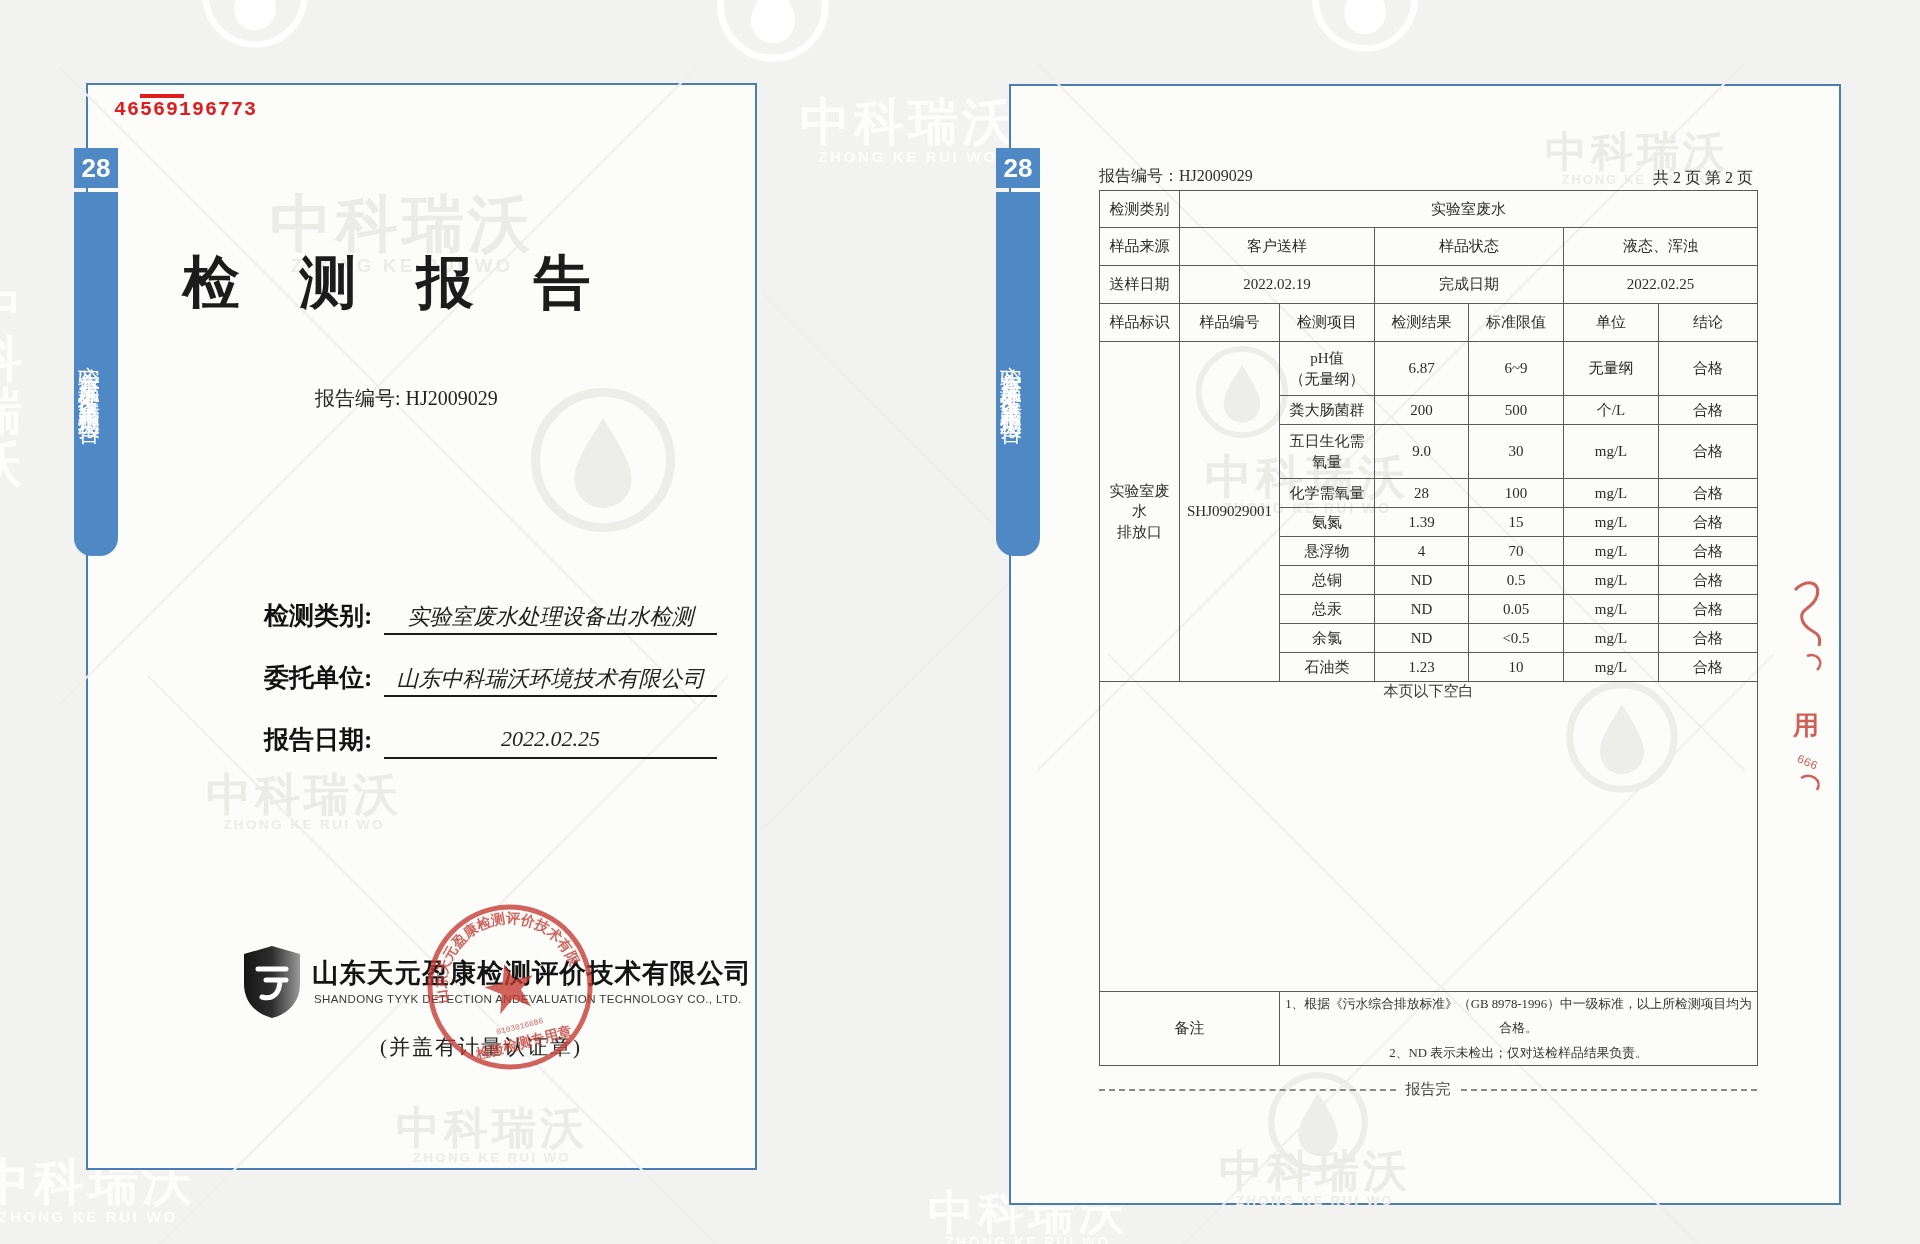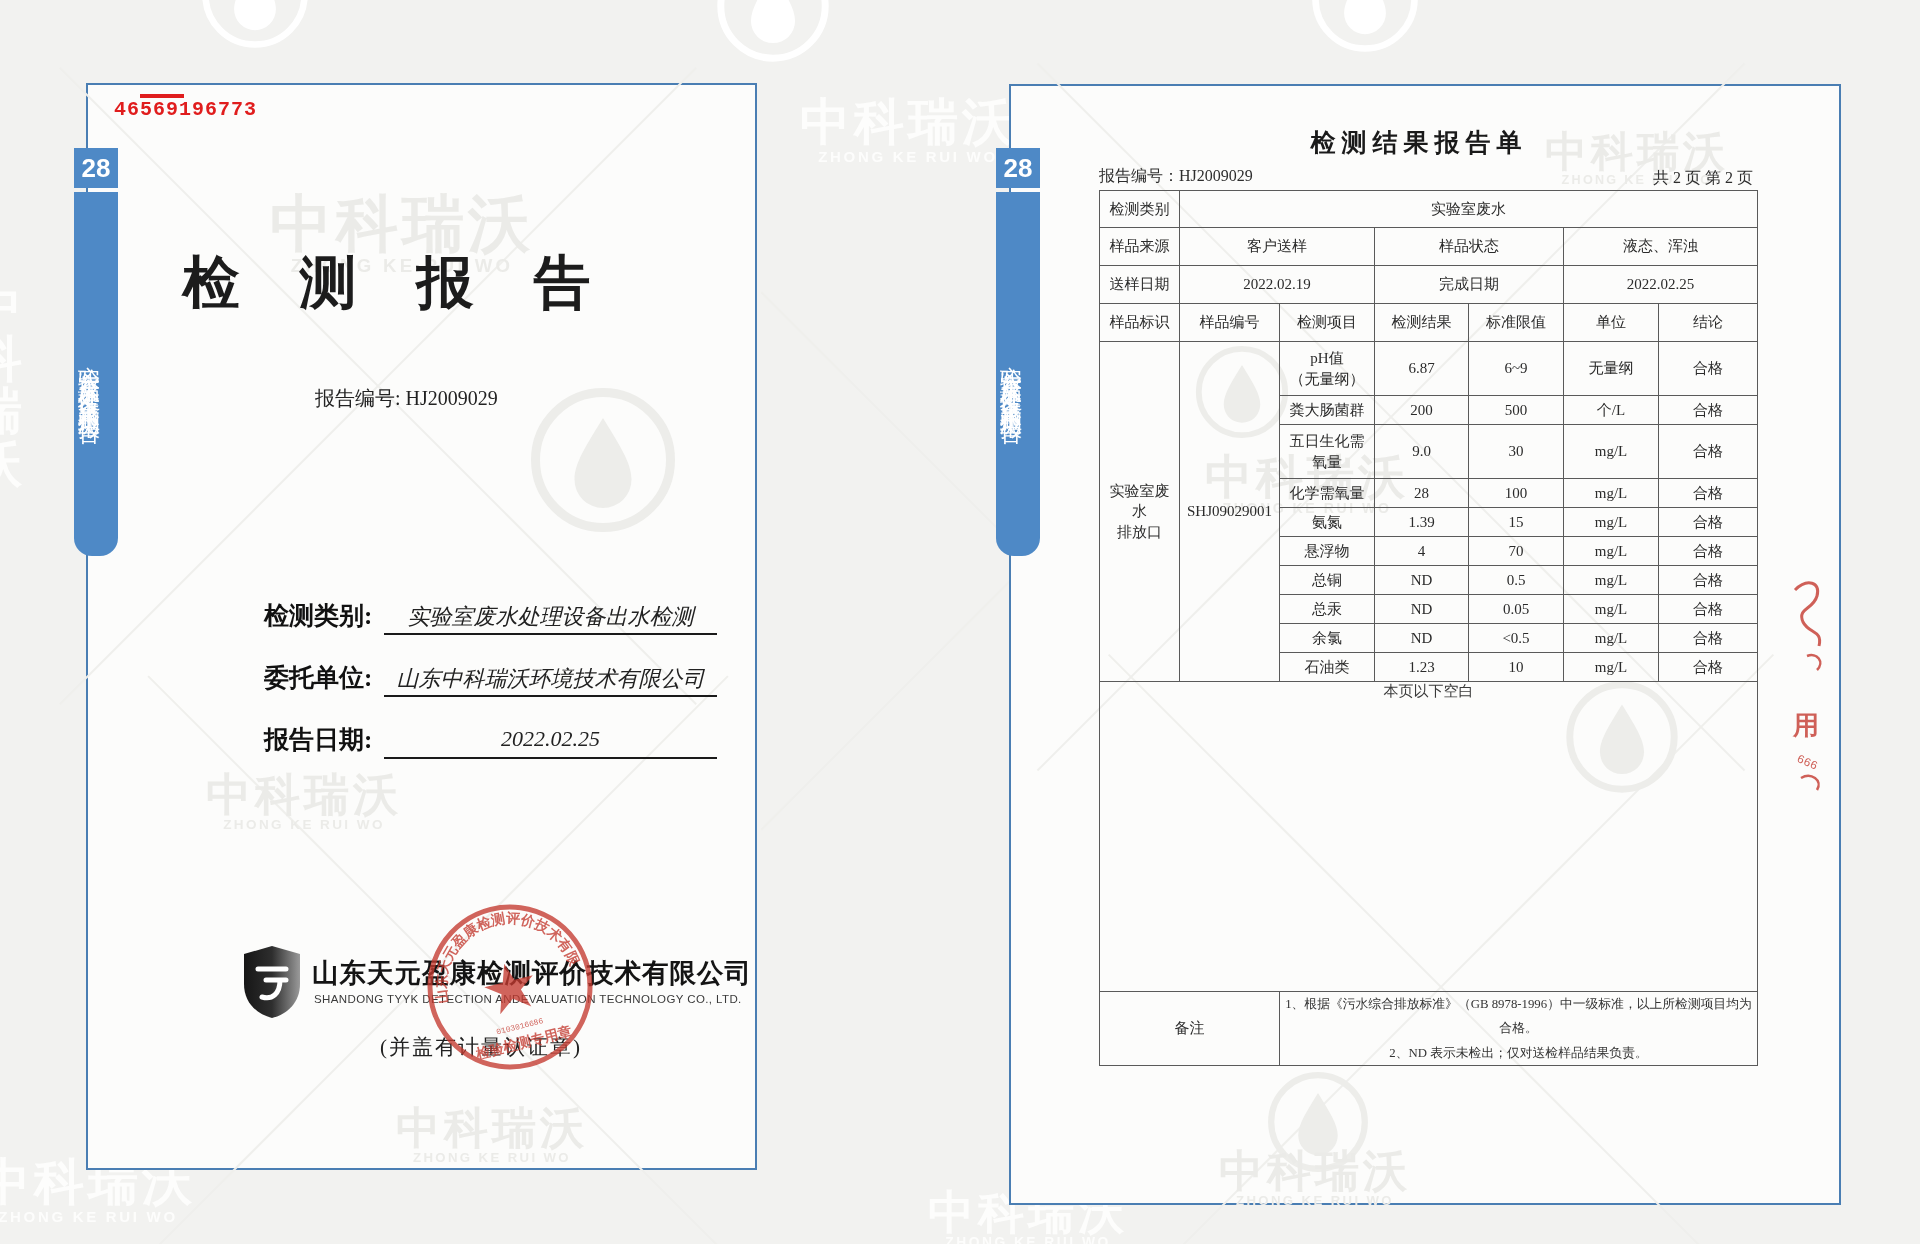--- a/index.html
+++ b/index.html
@@ -215,21 +215,20 @@
           <circle cx="50" cy="50" r="45" fill="none" stroke="#ededea" stroke-width="6"></circle>
           <path d="M50 22 C39 40 31 52 31 63 a19 19 0 0 0 38 0 C69 52 61 40 50 22 Z" fill="#ededea"></path>
         </svg>
       <div class="wmtext wm-grey" style="left:208px;top:1062px;font-size:44px;">
         <div>中科瑞沃</div>
         <div class="wm-en">ZHONG KE RUI WO</div>
       </div>
     </div>
 
     <div class="layer">
-      <div class="sheet-title">检测结果报告单</div>
       <div class="sheet-no">报告编号：HJ2009029</div>
       <div class="sheet-pages">共 2 页  第 2 页</div>
 
       <table class="results">
         <colgroup>
           <col style="width:80px">
             <col style="width:100px">
             <col style="width:95px">
           <col style="width:94px">
             <col style="width:95px">
@@ -343,20 +342,25 @@
         <tr style="height:68px">
           <td colspan="2">备注</td>
           <td colspan="5" class="remark-body">
             <div>1、根据《污水综合排放标准》（GB 8978-1996）中一级标准，以上所检测项目均为合格。</div>
             <div>2、ND 表示未检出；仅对送检样品结果负责。</div>
           </td>
         </tr>
       </tbody>
         </table>
 
+      <div class="end-line">
+        <span class="dash"></span>
+        <span>报告完</span>
+        <span class="dash"></span>
+      </div>
 
       <svg class="abs" style="left:776px;top:486px;opacity:.8;" width="52" height="240" viewBox="0 0 52 240">
         <path d="M8 18 C20 6 34 10 30 24 C26 38 10 36 16 50 C22 62 36 58 32 74" stroke="#c43a30" stroke-width="3" fill="none"></path>
         <path d="M20 84 C30 80 38 90 30 98" stroke="#c43a30" stroke-width="2.5" fill="none"></path>
         <text x="6" y="162" fill="#c43a30" font-size="26" font-weight="bold" font-family="Liberation Serif,serif">用</text>
         <text x="10" y="192" fill="#c43a30" font-size="12" font-family="Liberation Mono,monospace" transform="rotate(24 16 188)">666</text>
         <path d="M14 206 C24 200 36 208 30 218" stroke="#c43a30" stroke-width="2.5" fill="none"></path>
       </svg>
     </div>
   </div>

